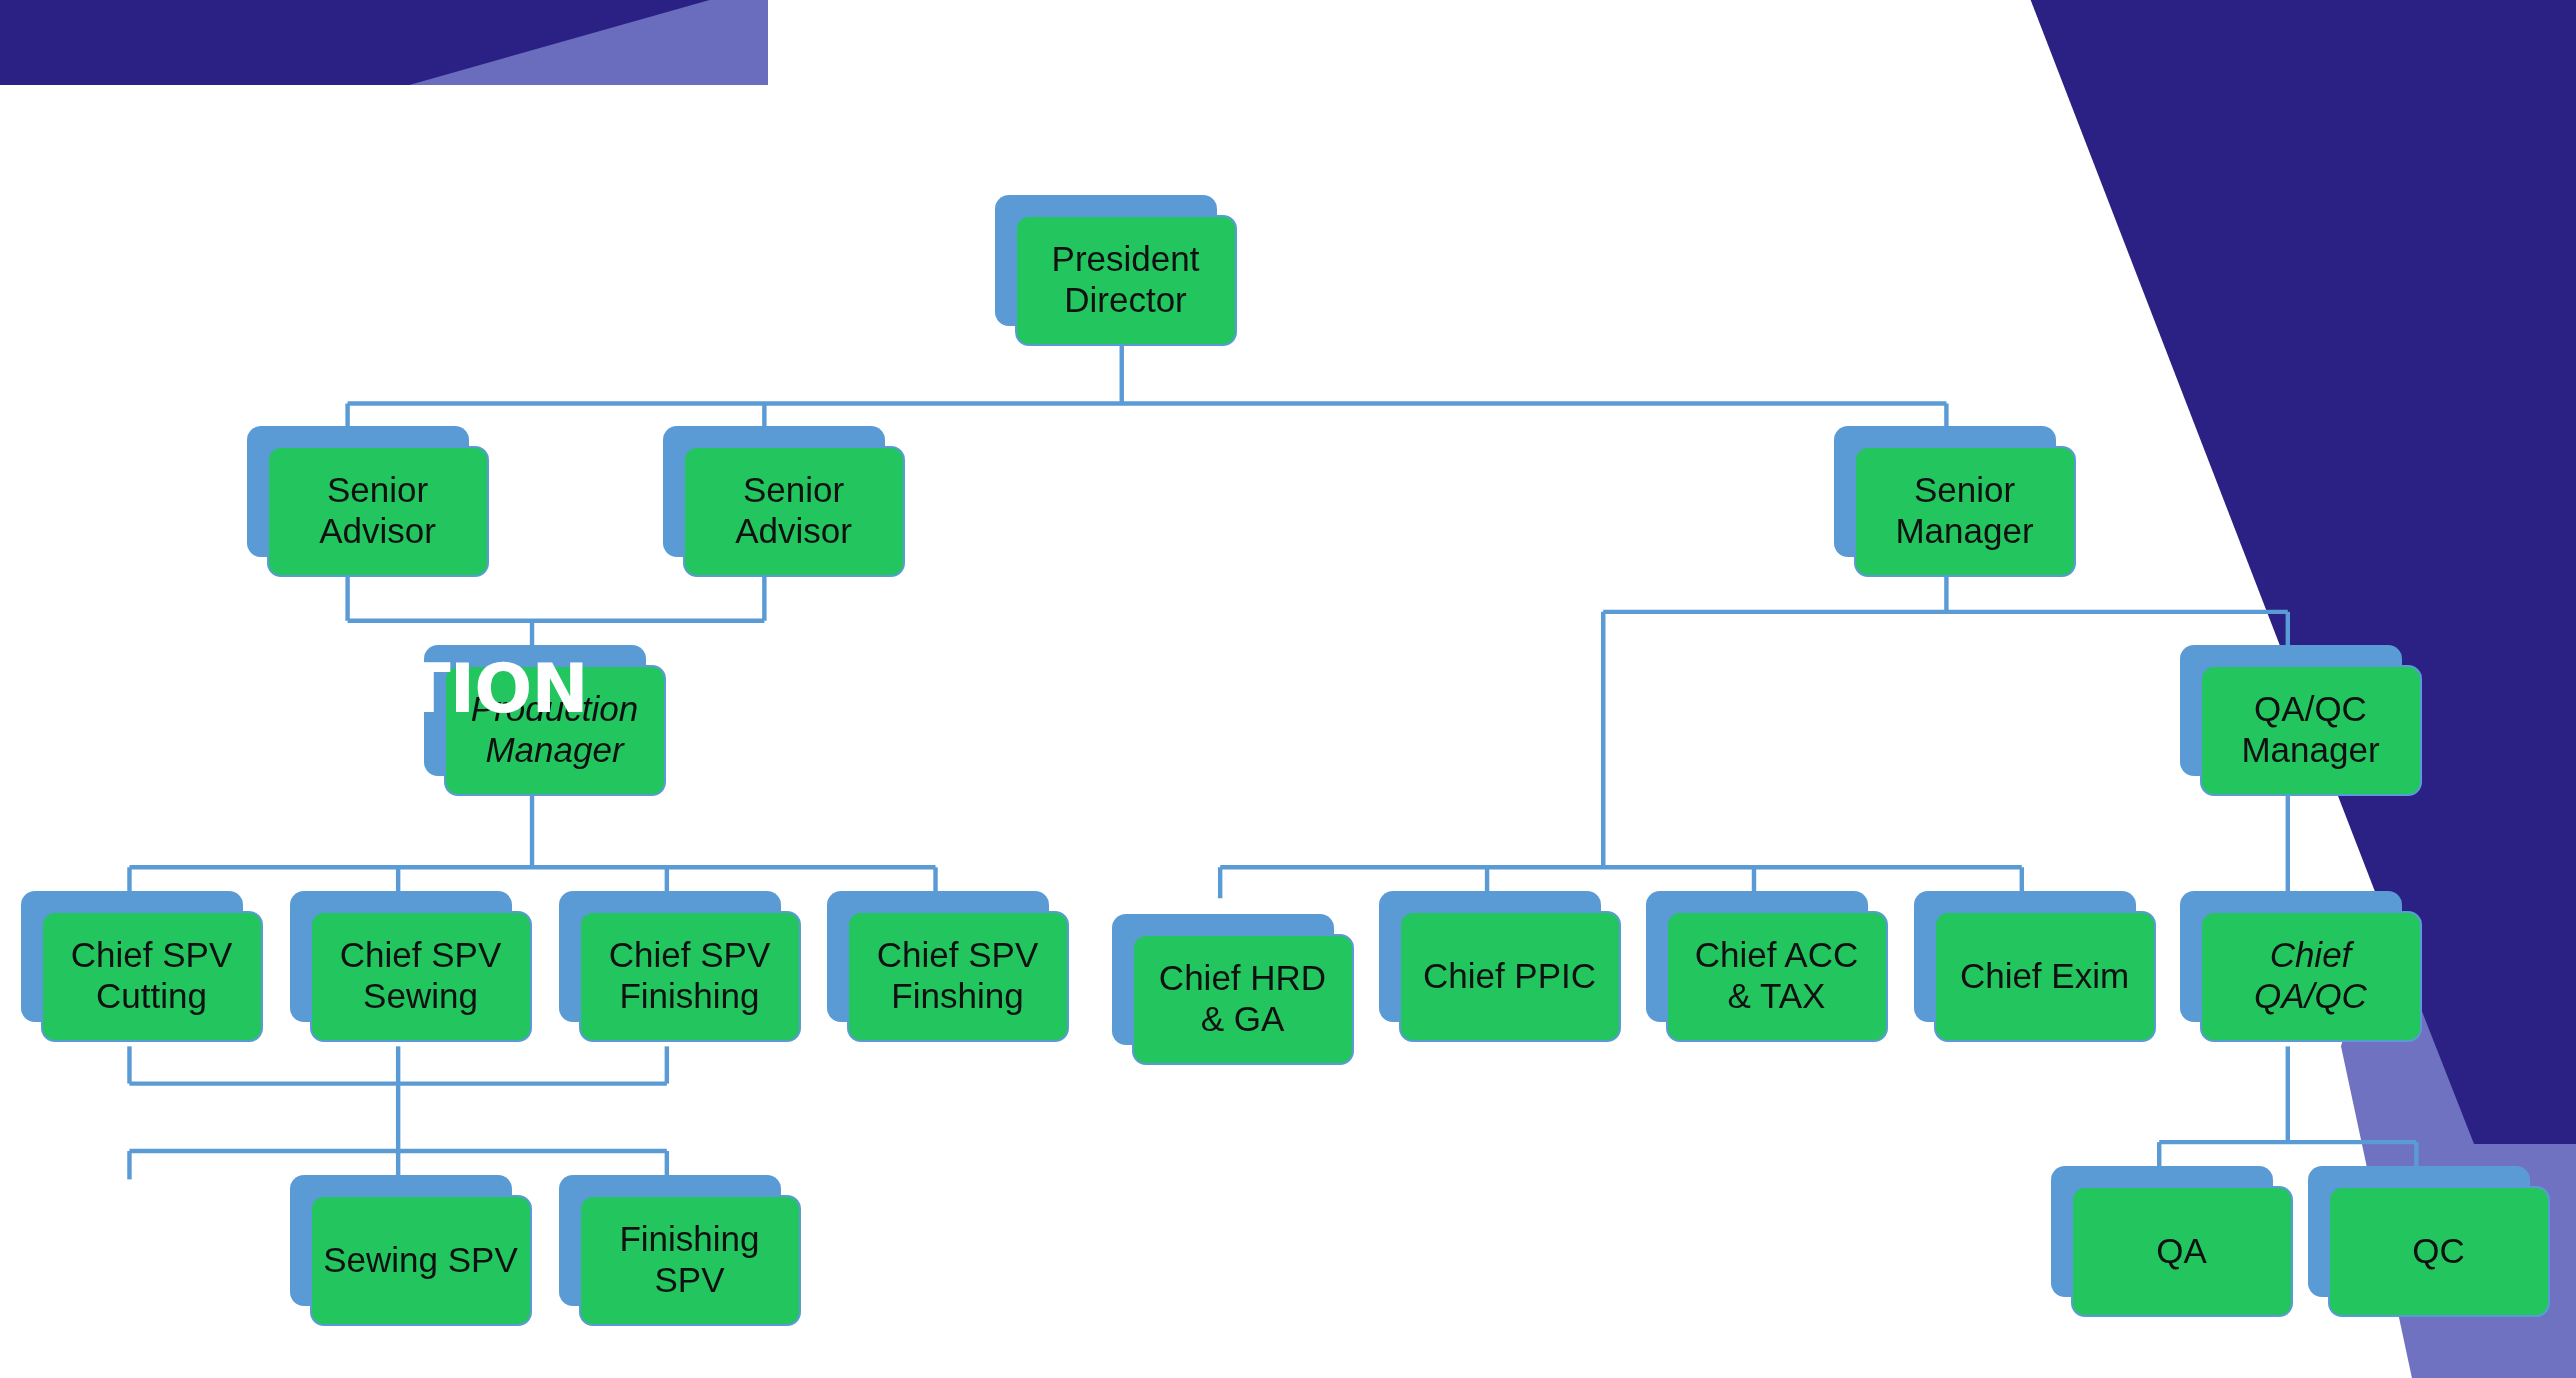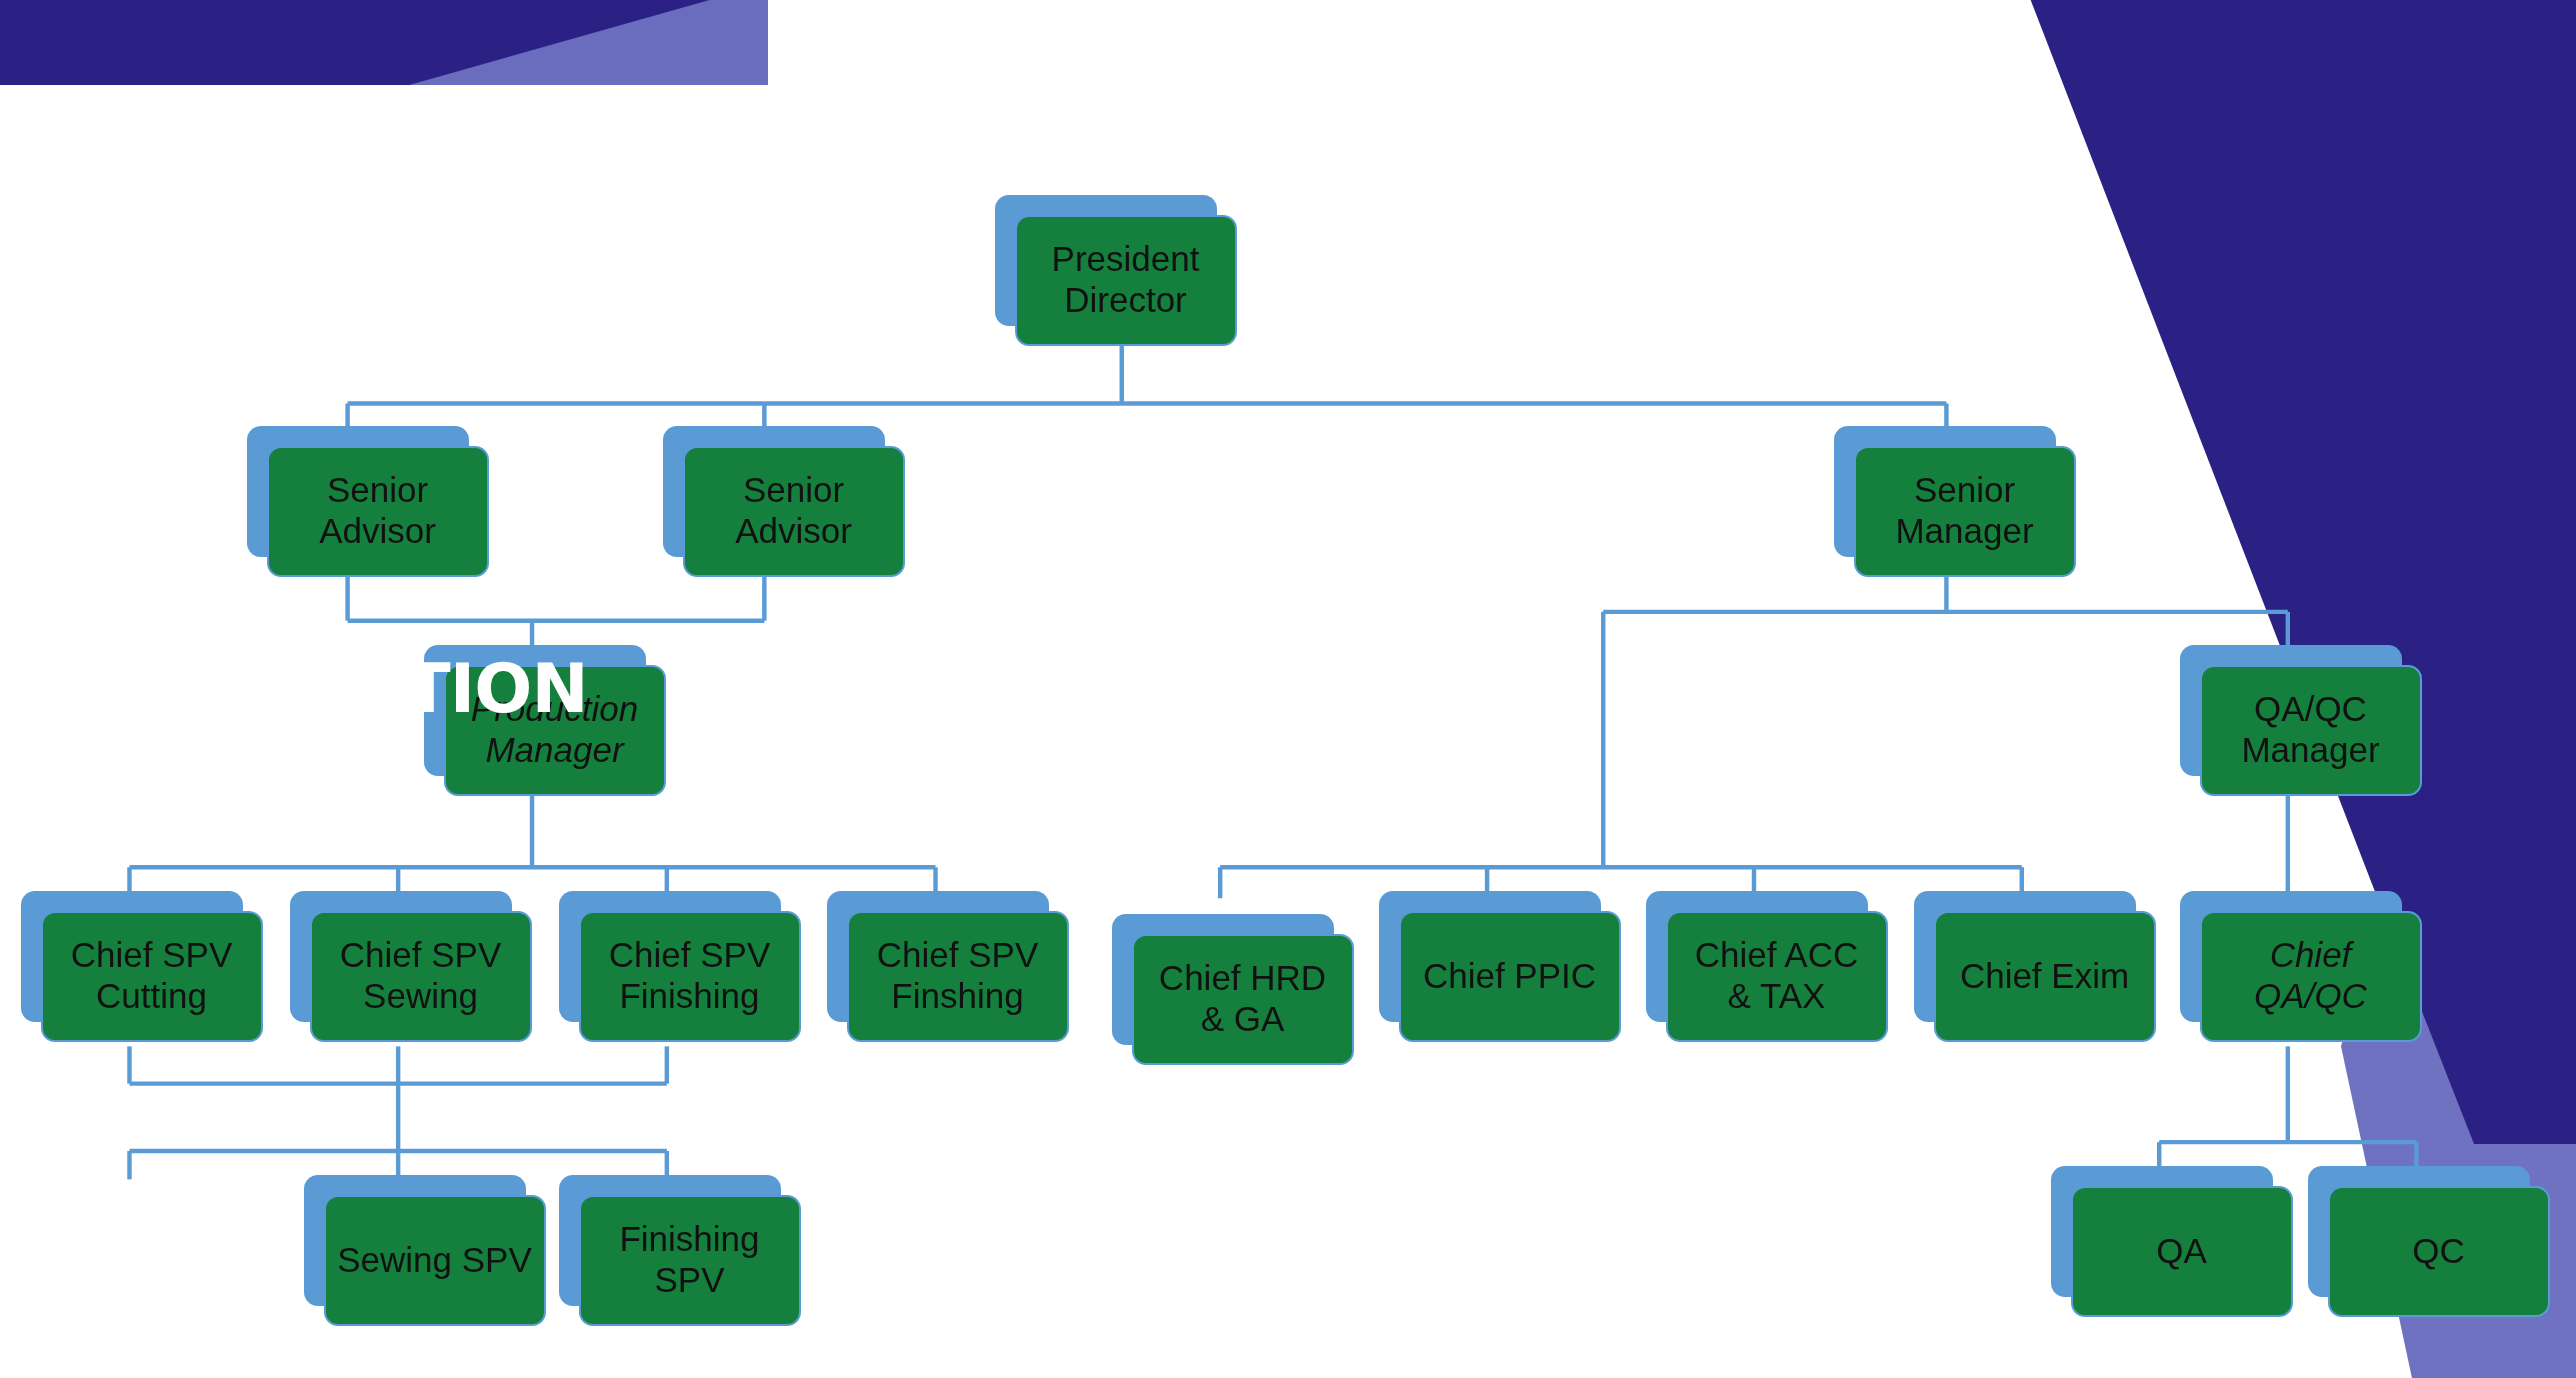--- a/index.html
+++ b/index.html
@@ -98,21 +98,21 @@
     background: #5B9BD5;
     border-radius: 14px;
   }
   .node .card {
     position: absolute;
     left: 19.5px;
     top: 19.5px;
     width: 100%;
     height: 100%;
     box-sizing: border-box;
-    background: #15803d;
+    background: #22c55e;
     border: 2.7px solid #5B9BD5;
     border-radius: 14px;
     display: flex;
     align-items: center;
     justify-content: center;
     text-align: center;
     color: #111111;
     font-family: "Liberation Sans", sans-serif;
     font-size: 35px;
     line-height: 1.16;
@@ -269,21 +269,21 @@
     <div class="card">Chief Exim</div>
   </div>
 
   <div class="node" style="left:2180px; top:891px; width:222px; height:131px;font-style:italic;">
     <div class="shadow"></div>
     <div class="card">Chief
 QA/QC</div>
   </div>
 
 
-  <div class="node" style="left:290px; top:1175px; width:222px; height:131px;margin-left:14px;">
+  <div class="node" style="left:290px; top:1175px; width:222px; height:131px;">
     <div class="shadow"></div>
     <div class="card">Sewing SPV</div>
   </div>
 
   <div class="node" style="left:559px; top:1175px; width:222px; height:131px;">
     <div class="shadow"></div>
     <div class="card">Finishing
 SPV</div>
   </div>
 

